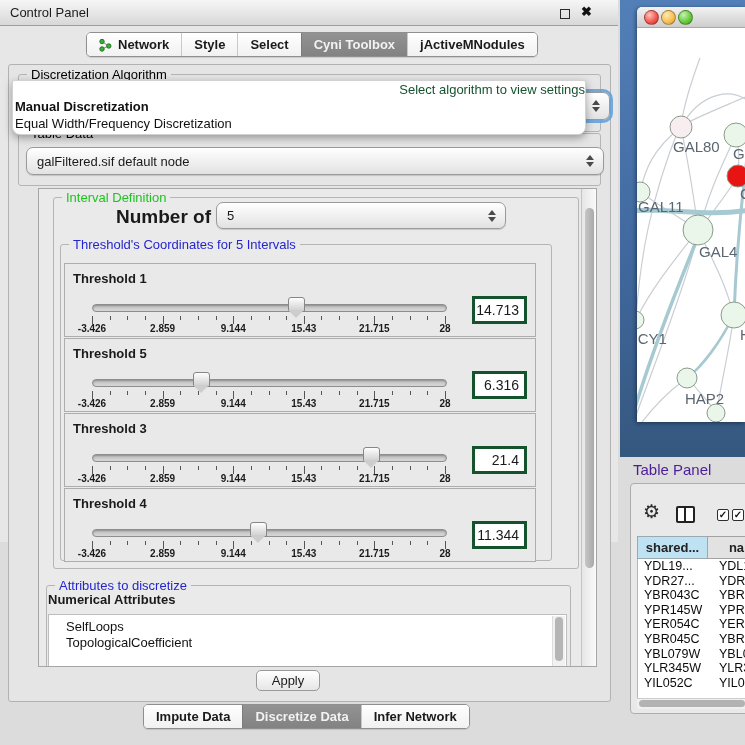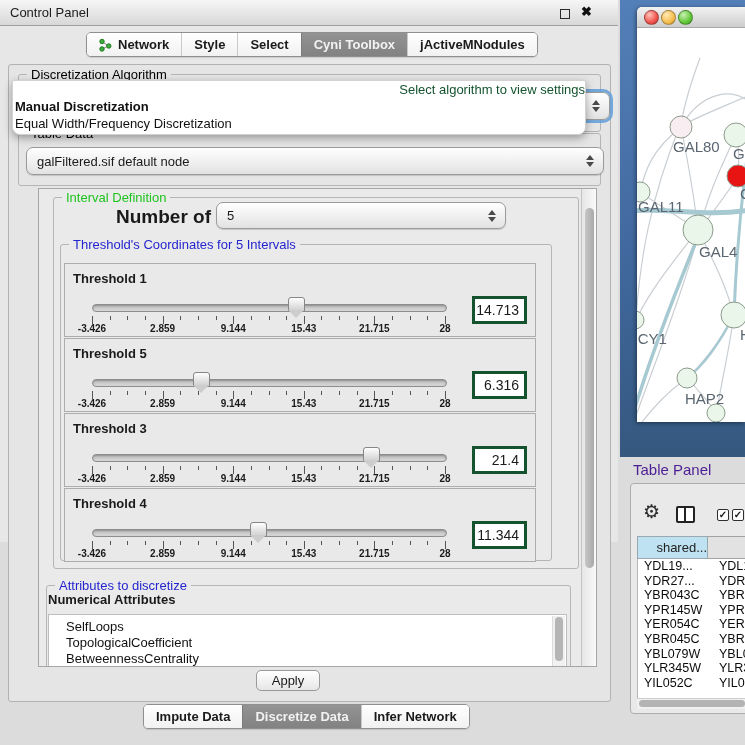--- a/index.html
+++ b/index.html
@@ -99,21 +99,21 @@
   .tp-title{position:absolute;left:633px;top:461px;font-size:15px;color:#4c1d95;}
   .tp-box{position:absolute;left:630px;top:483px;width:130px;height:229px;background:#e9e9e9;
           border:1px solid #adadad;border-radius:4px;overflow:hidden;}
   .gear{position:absolute;left:12px;top:18px;font-size:19px;color:#2b2b2b;line-height:19px;}
   .colicon{position:absolute;left:45px;top:22px;width:15px;height:13px;border:2px solid #222;border-radius:2px;background:#fff;}
   .colicon::after{content:"";position:absolute;left:6px;top:0;width:2px;height:13px;background:#222;}
   .cb{position:absolute;top:25px;width:10px;height:10px;border:1.5px solid #2e2e2e;border-radius:2px;background:#fdfdfd;
       font-size:10px;line-height:10px;text-align:center;font-weight:bold;color:#111;}
   .cb1{left:86px;} .cb2{left:101px;}
   .tp-header{position:absolute;left:6px;top:52px;height:23px;display:flex;}
-  .tp-hcell{box-sizing:border-box;border:1px solid #9aa9b0;font-size:13px;text-align:right;line-height:21px;color:#222;}
+  .tp-hcell{box-sizing:border-box;border:1px solid #9aa9b0;font-size:13px;text-align:center;line-height:21px;color:#222;font-weight:bold;}
   .tp-hcell.c1{width:71px;background:#bfe2f2;}
   .tp-hcell.c2{width:58px;background:#e2e2e2;border-left:none;border-color:#a2a2a2;}
   .tp-body{position:absolute;left:6px;top:75px;width:129px;height:139px;background:#fff;border-left:1px solid #b5b5b5;overflow:hidden;}
   .tp-row{height:14.6px;font-size:12.5px;line-height:14.6px;white-space:nowrap;color:#0c0c0c;position:relative;}
   .tp-c1{position:absolute;left:6px;} .tp-c2{position:absolute;left:81px;}
   .tp-hscroll{position:absolute;left:6px;top:214px;width:129px;height:10px;background:#f0f0f0;border-top:1px solid #ccc;}
   .tp-hthumb{position:absolute;left:2px;top:1px;width:106px;height:7px;border-radius:4px;background:#b3b3b3;}
 </style>
 </head>
 <body>
@@ -323,21 +323,20 @@
       <div class="group attr-group">
         <span class="gtitle blue">Attributes to discretize</span>
       </div>
       <div class="attr-label">Numerical Attributes</div>
       <div class="attr-list" id="attrList">
         <div class="list-vscroll">
           <div class="list-thumb"></div>
         </div>
       <div class="attr-item">SelfLoops</div>
           <div class="attr-item">TopologicalCoefficient</div>
-          <div class="attr-item">BetweennessCentrality</div>
         </div>
       <div class="vscroll">
         <div class="vthumb"></div>
       </div>
     </div>
 
     <div class="apply-btn">Apply</div>
     <div class="seg bottom-tabs" id="bottomTabs">
         <div class="seg-item">
           <span>Impute Data</span>

